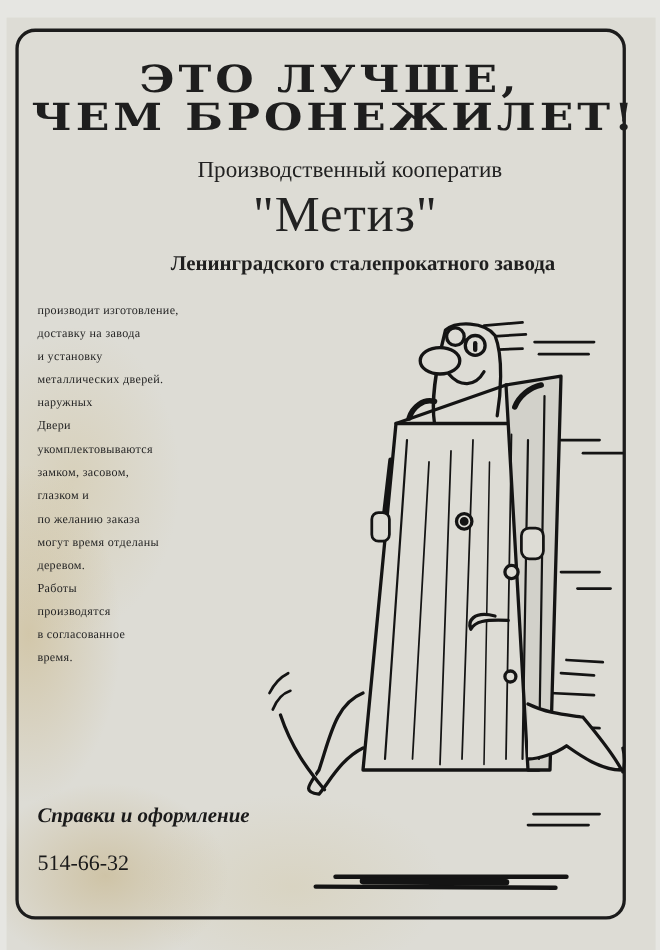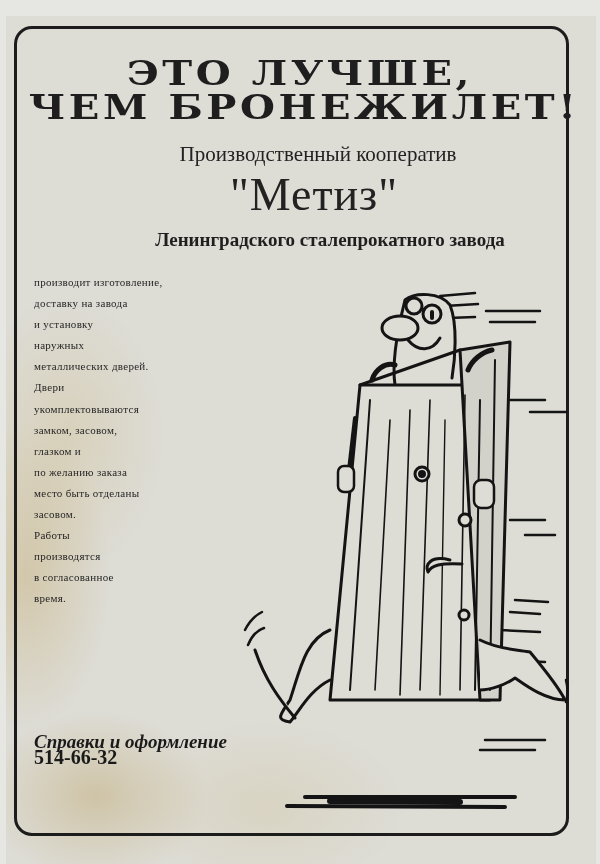--- a/index.html
+++ b/index.html
@@ -42,51 +42,51 @@
   .body-text {
     position:absolute; left:34px; top:272px; width:300px;
     font-size:11px; line-height:21.1px; color:#262626;
   }
   .body-text div { white-space:nowrap; letter-spacing:0.3px; }
   .contact {
     position:absolute; left:34px; top:730px;
     font-style:italic; font-weight:bold; font-size:19px; line-height:24px; color:#1a1a1a;
   }
   .phone {
-    position:absolute; left:34px; top:746px;
-    font-weight:bold; font-size:20px; color:#1a1a1a;
+    position:absolute; left:34px; top:774px;
+    font-weight:normal; font-size:20px; color:#1a1a1a;
   }
   .illus { position:absolute; left:230px; top:280px; width:350px; height:540px; }
 </style>
 </head>
 <body>
 
 <div class="paper"></div>
 <div class="frame"></div>
 
 <div class="headline" id="h1">ЭТО ЛУЧШЕ,</div>
 <div class="headline" id="h2">ЧЕМ БРОНЕЖИЛЕТ!</div>
 
 <div class="sub" id="coop">Производственный кооператив</div>
 <div class="sub" id="name">"Метиз"</div>
 <div class="sub" id="plant">Ленинградского сталепрокатного завода</div>
 
 <div class="body-text">
   <div>производит изготовление,</div>
   <div>доставку на завода</div>
   <div>и установку</div>
+  <div>металлических дверей.</div>
   <div>наружных</div>
-  <div>металлических дверей.</div>
   <div>Двери</div>
   <div>укомплектовываются</div>
   <div>замком, засовом,</div>
   <div>глазком и</div>
   <div>по желанию заказа</div>
-  <div>место быть отделаны</div>
-  <div>засовом.</div>
+  <div>могут время отделаны</div>
+  <div>деревом.</div>
   <div>Работы</div>
   <div>производятся</div>
   <div>в согласованное</div>
   <div>время.</div>
 </div>
 
 <div class="contact">
   <div>Справки и оформление</div>
 </div>
 <div class="phone">514-66-32</div>

